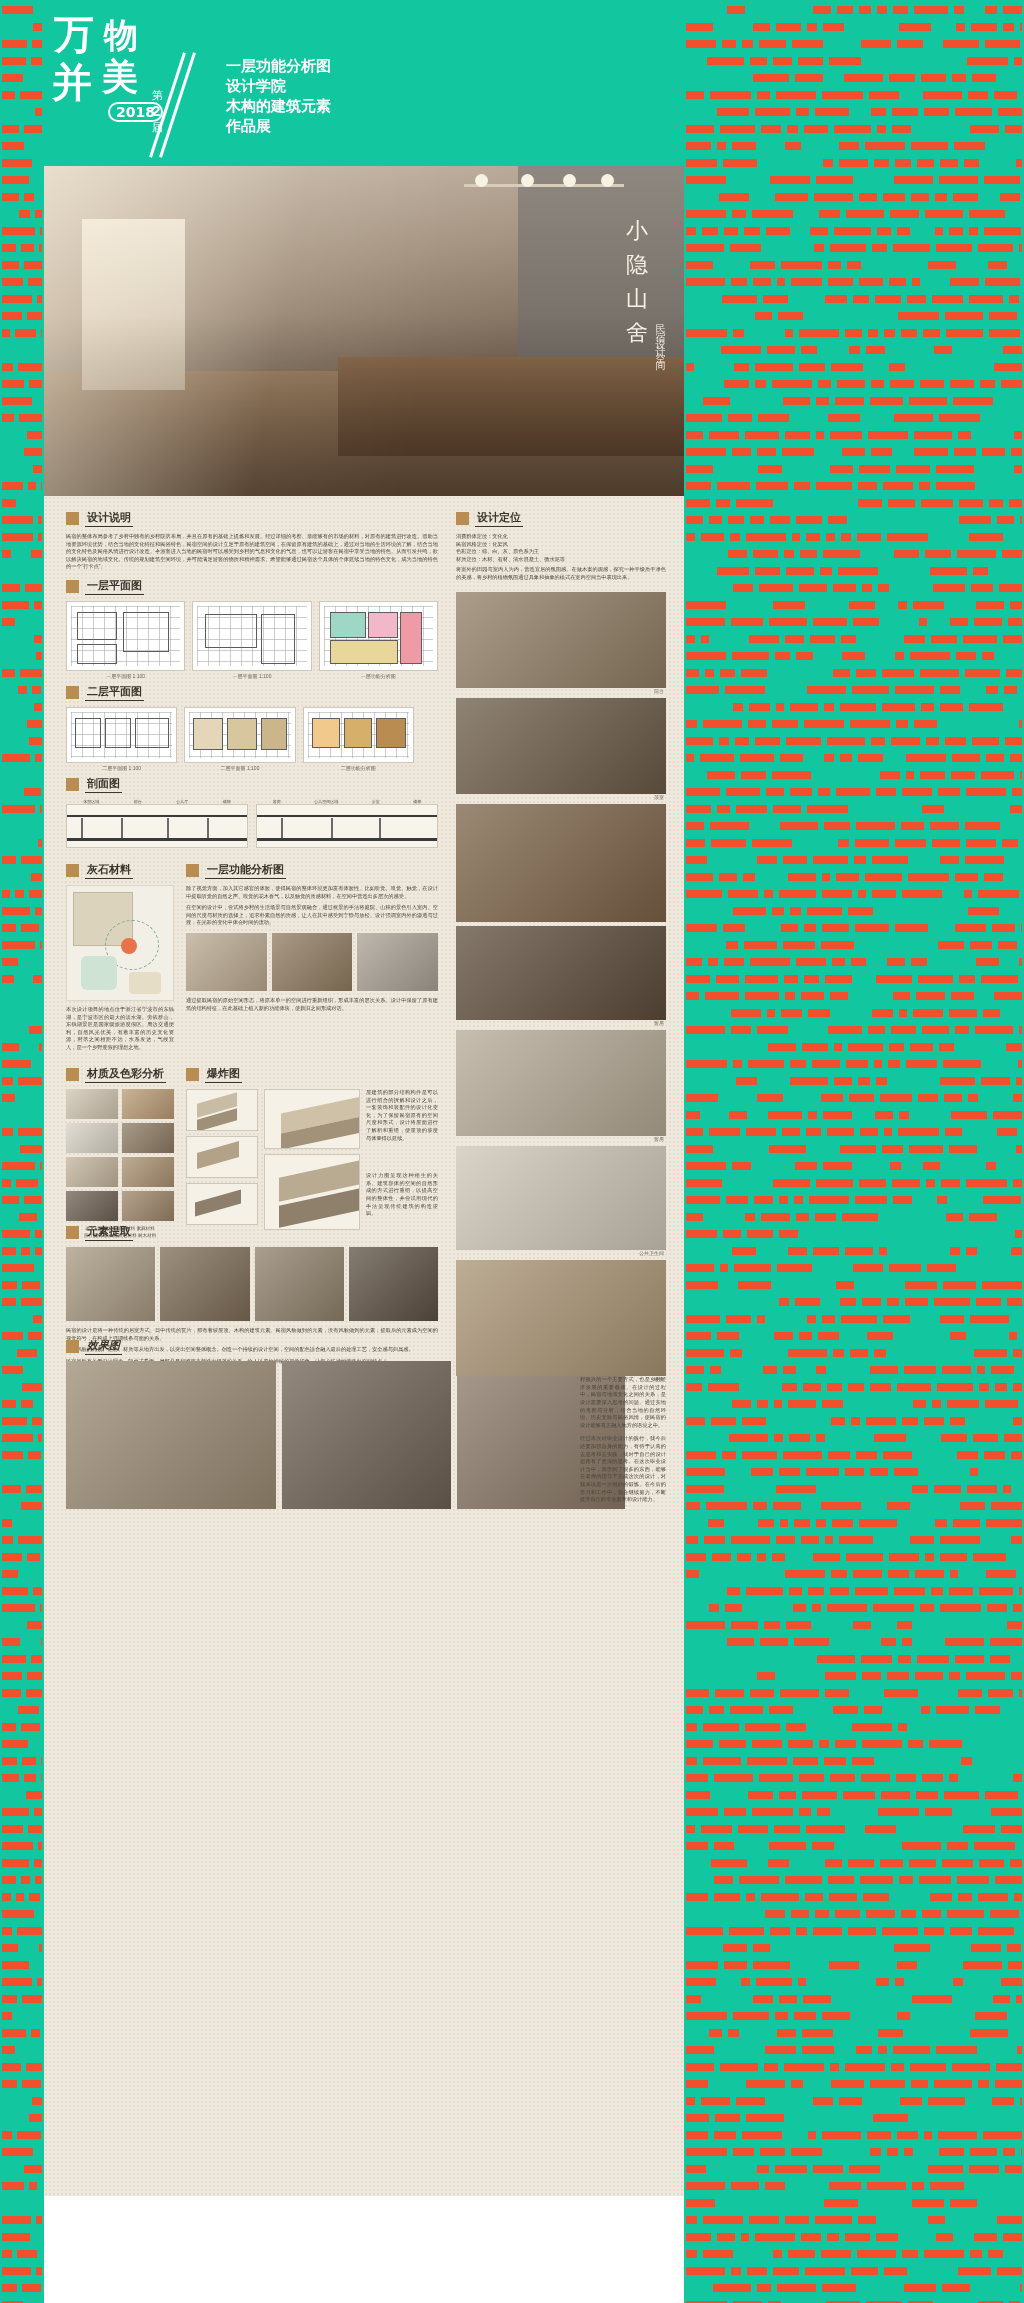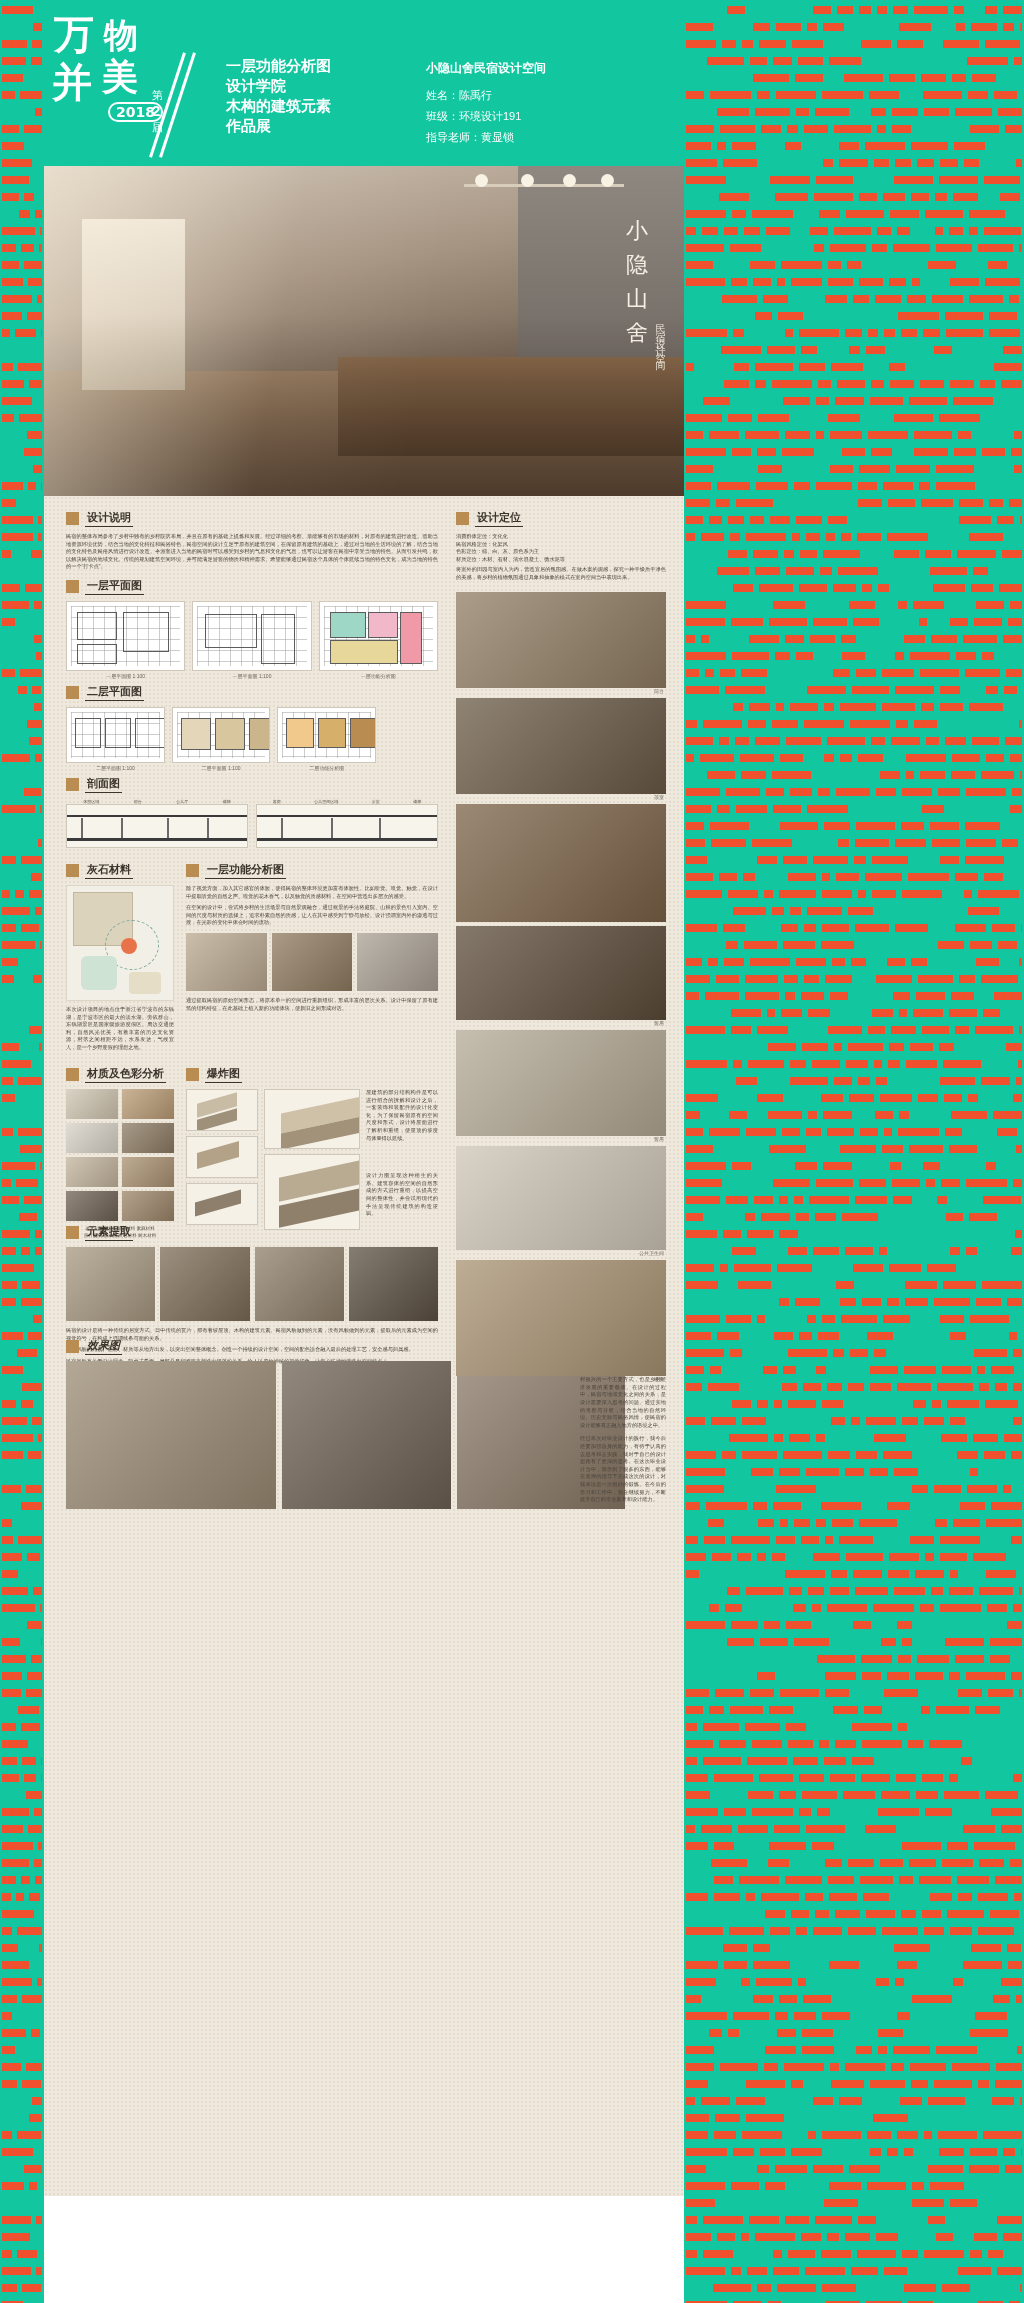--- a/index.html
+++ b/index.html
@@ -1596,26 +1596,20 @@
       <div class="logo-slash2"></div>
     </div>
 
     <div class="school-block">
       <div>一层功能分析图</div>
       <div>设计学院</div>
       <div>木构的建筑元素</div>
       <div>作品展</div>
     </div>
 
-    <div class="meta-block">
-      <div class="meta-title">小隐山舍民宿设计空间</div>
-      <div>姓名：陈禹行</div>
-      <div>班级：环境设计191</div>
-      <div>指导老师：黄显锁</div>
-    </div>
   </div>
 
   <div class="hero">
     <div class="hero-wall"></div>
     <div class="hero-floor"></div>
     <div class="hero-counter"></div>
     <div class="hero-win"></div>
     <div class="hero-lamp"></div>
     <div class="hero-bulb" style="right:70px;"></div>
     <div class="hero-bulb" style="right:108px;"></div>
@@ -1681,21 +1675,21 @@
         <div class="sq"></div>
         <div class="tx">设计定位</div>
       </div>
       <div class="body-text" style="margin-top:6px;">消费群体定位：文化化</div>
       <div class="body-text">民宿风格定位：化架风</div>
       <div class="body-text">色彩定位：棕、白、灰、原色系为主</div>
       <div class="body-text">材质定位：木材、石材、清水混凝土、微水泥等</div>
       <div class="body-text" style="margin-top:3px;">将室外的田园与室内入为内，营造宜居的氛围感。在做木案的观感，探究一种干燥质干净色的美感，将乡村的植物氛围通过具象和抽象的模式在室内空间当中表现出来。</div>
     </div>
 
-    <div style="position:absolute; left:22px; top:188px; width:310px;">
+    <div style="position:absolute; left:22px; top:188px; width:348px;">
       <div class="sec-h">
         <div class="sq"></div>
         <div class="tx">二层平面图</div>
       </div>
       <div style="display:flex; gap:7px; margin-top:6px;">
         <div style="flex:1;">
           <div class="plan" style="height:56px;">
               <div class="grid"></div>
             <div class="room" style="left:8px;top:10px;width:26px;height:30px;"></div>
             <div class="room" style="left:38px;top:10px;width:26px;height:30px;"></div>

